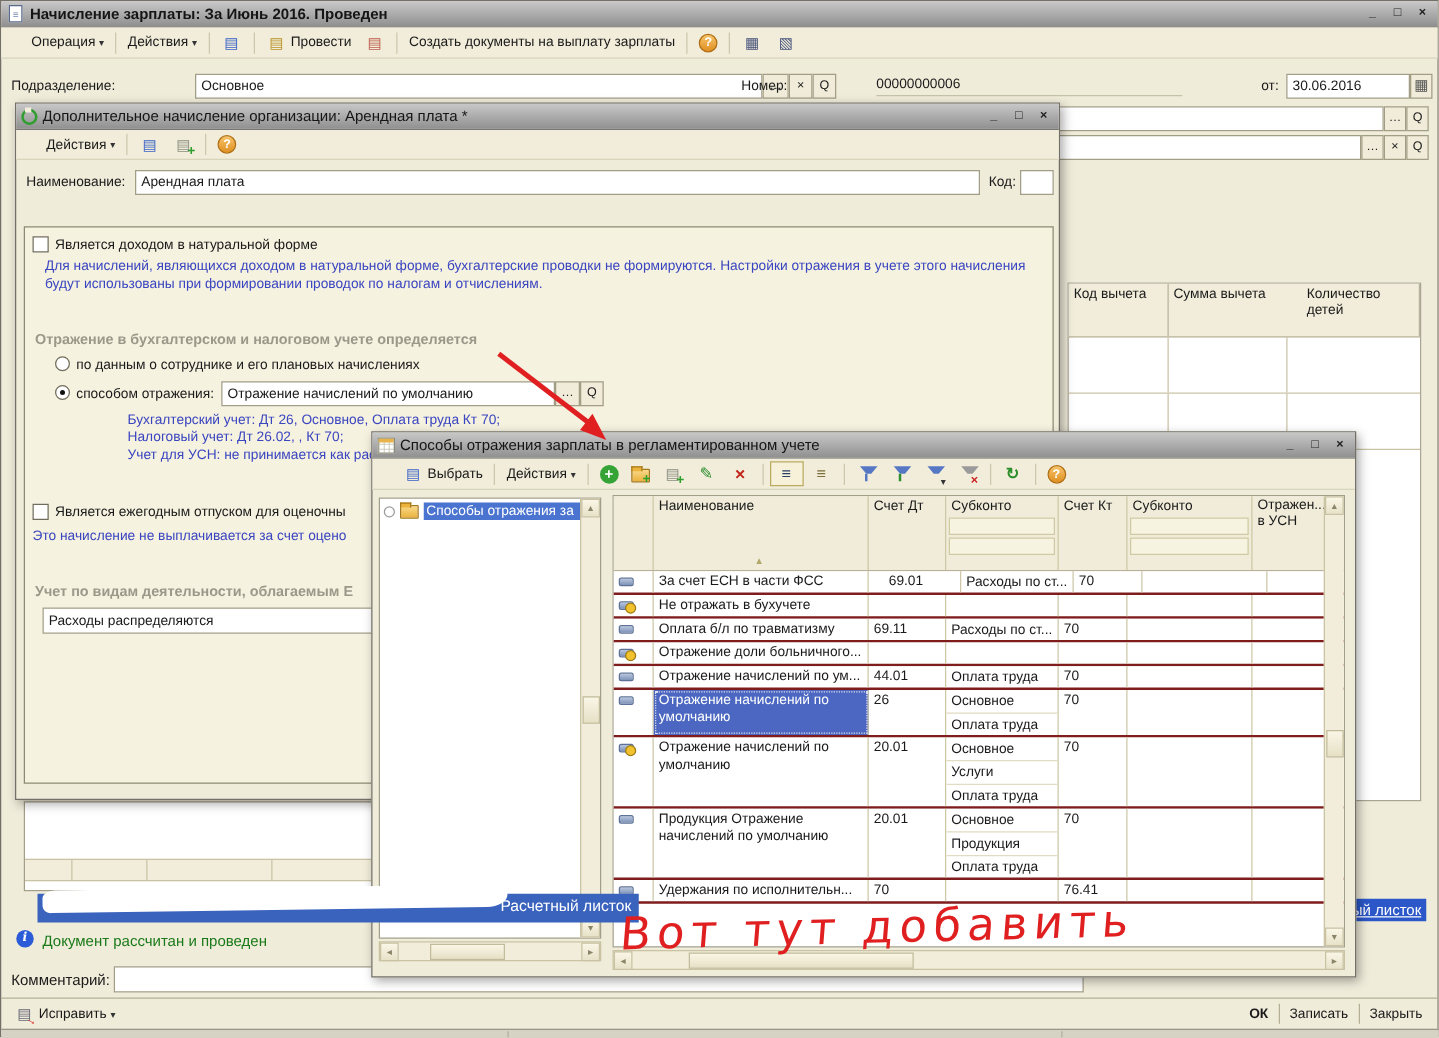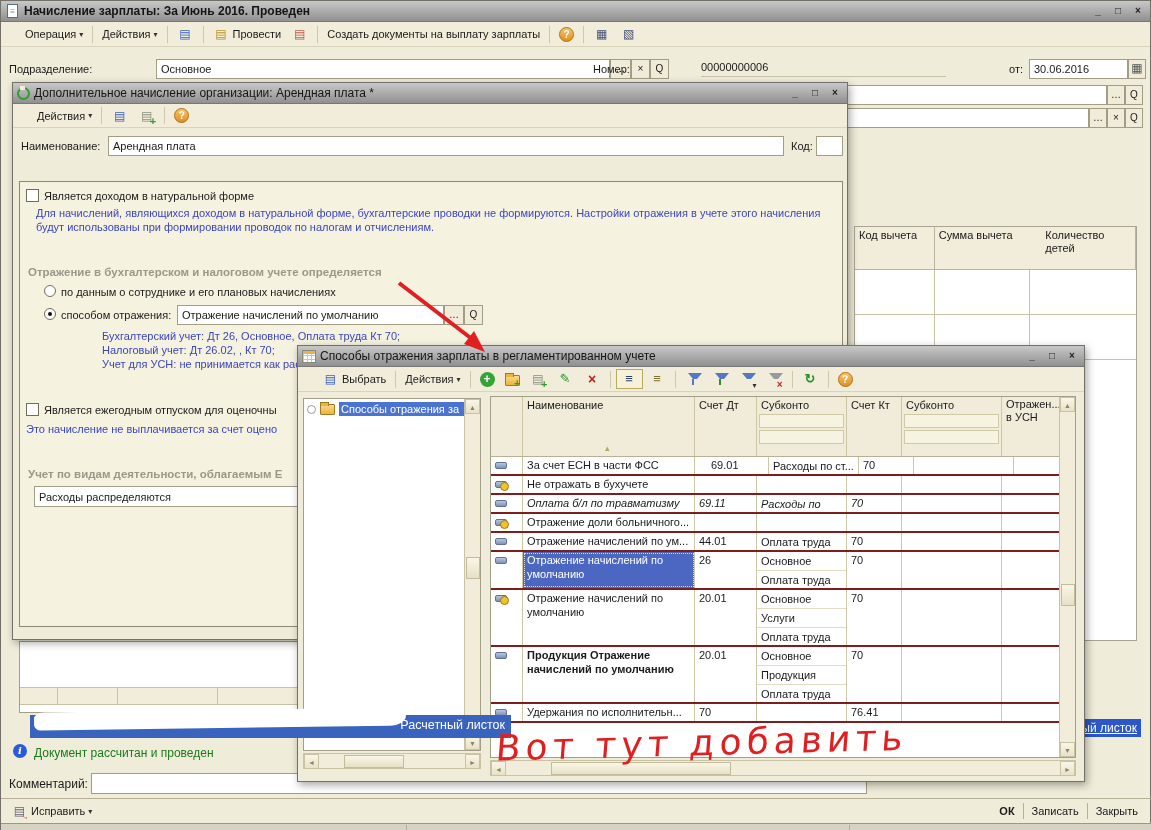--- a/index.html
+++ b/index.html
@@ -391,21 +391,21 @@
           </div>
           <div class="w3row" style="height: 19px;">
             <span class="w3cell" style="width: 32px;"><span class="ic marker-icon coin" style="margin-top: 4px;"></span></span>
             <span class="w3cell" style="width: 172px;">Не отражать в бухучете</span>
             <span class="w3cell" style="width: 62px;"></span>
             <span class="w3cell" style="width: 90px; padding: 0px;"></span>
             <span class="w3cell" style="width: 55px;"></span>
             <span class="w3cell" style="width: 100px;"></span>
             <span class="w3cell" style="width: 57px; border-right: none;"></span>
           </div>
-          <div class="w3row" style="height: 19px; font-style: italic;">
+          <div class="w3row" style="height: 19px;">
             <span class="w3cell" style="width: 32px;"><span class="ic marker-icon" style="margin-top: 4px;"></span></span>
             <span class="w3cell" style="width: 172px;">Оплата б/л по травматизму</span>
             <span class="w3cell" style="width: 62px;">69.11</span>
             <span class="w3cell" style="width: 90px; padding: 0px;">
               <div class="subline" style="padding: 0px 4px;">Расходы по ст...</div>
             </span>
             <span class="w3cell" style="width: 55px;">70</span>
             <span class="w3cell" style="width: 100px;"></span>
             <span class="w3cell" style="width: 57px; border-right: none;"></span>
           </div>
@@ -449,21 +449,21 @@
               <div class="subline" style="padding: 0px 4px;">Основное</div>
               <div class="subline" style="padding: 0px 4px;">Услуги</div>
               <div class="subline" style="padding: 0px 4px;">Оплата труда</div>
             </span>
             <span class="w3cell" style="width: 55px;">70</span>
             <span class="w3cell" style="width: 100px;"></span>
             <span class="w3cell" style="width: 57px; border-right: none;"></span>
           </div>
           <div class="w3row" style="height: 57px;">
             <span class="w3cell" style="width: 32px;"><span class="ic marker-icon" style="margin-top: 4px;"></span></span>
-            <span class="w3cell" style="width: 172px; font-weight: bold;">Продукция Отражение начислений по умолчанию</span>
+            <span class="w3cell" style="width: 172px;">Продукция Отражение начислений по умолчанию</span>
             <span class="w3cell" style="width: 62px;">20.01</span>
             <span class="w3cell" style="width: 90px; padding: 0px;">
               <div class="subline" style="padding: 0px 4px;">Основное</div>
               <div class="subline" style="padding: 0px 4px;">Продукция</div>
               <div class="subline" style="padding: 0px 4px;">Оплата труда</div>
             </span>
             <span class="w3cell" style="width: 55px;">70</span>
             <span class="w3cell" style="width: 100px;"></span>
             <span class="w3cell" style="width: 57px; border-right: none;"></span>
           </div>

